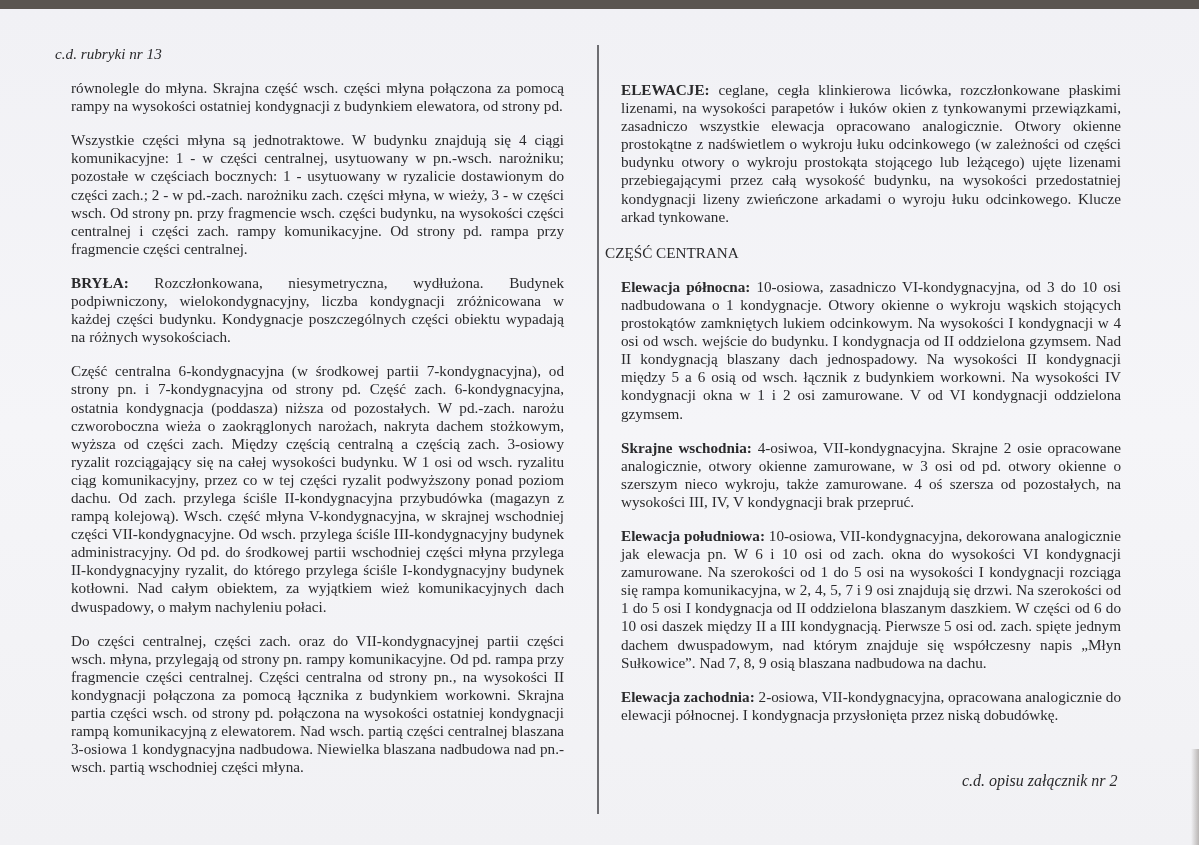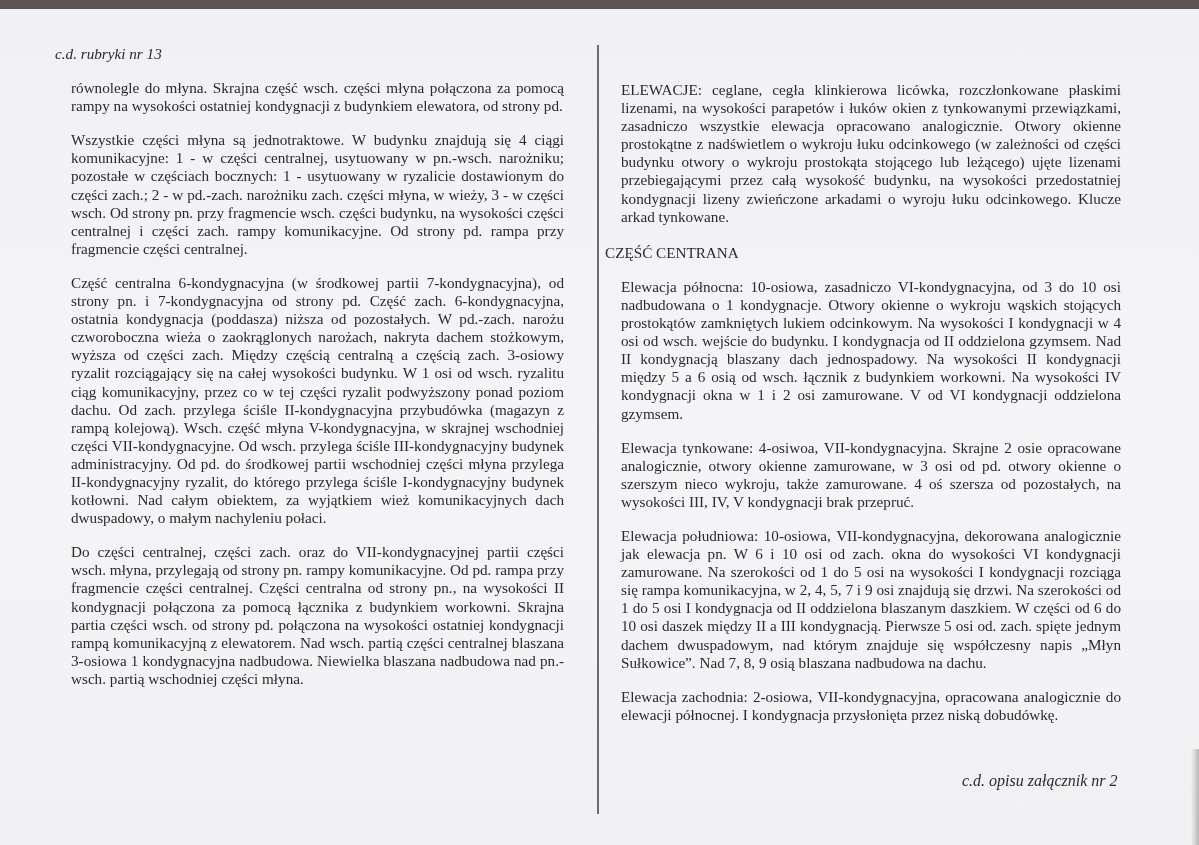--- a/index.html
+++ b/index.html
@@ -59,21 +59,21 @@
     .caption {
       font-style: italic;
       text-align: left;
     }
     .para {
       margin: 16px;
       text-align: justify;
       text-align-last: left;
     }
     .lead {
-      font-weight: normal;
+      font-weight: bold;
     }
     .section-heading {
       margin: 18px 0 0 0;
       text-align: left;
     }
     .footer-caption {
       position: absolute;
       left: 962px;
       top: 763px;
       font-style: italic;
@@ -89,20 +89,23 @@
     <div class="caption">c.d. rubryki nr 13</div>
 
     <p class="para">
       <span>równolegle do młyna. Skrajna część wsch. części młyna  połączona za pomocą rampy na wysokości ostatniej kondygnacji z budynkiem elewatora, od strony pd.</span>
     </p>
 
     <p class="para">
       <span>Wszystkie części młyna są jednotraktowe. W budynku znajdują się 4 ciągi komunikacyjne: 1 - w części centralnej, usytuowany w pn.-wsch. narożniku; pozostałe w częściach bocznych: 1 - usytuowany w ryzalicie dostawionym do części zach.; 2 - w pd.-zach. narożniku zach. części młyna, w wieży, 3 - w części wsch. Od strony pn. przy fragmencie wsch. części budynku, na wysokości części centralnej i części zach. rampy komunikacyjne. Od strony pd. rampa przy fragmencie części centralnej.</span>
     </p>
 
+    <p class="para">
+      <span class="lead">BRYŁA:</span><span> Rozczłonkowana, niesymetryczna, wydłużona. Budynek podpiwniczony, wielokondygnacyjny, liczba kondygnacji zróżnicowana w każdej części budynku. Kondygnacje poszczególnych części obiektu wypadają na różnych wysokościach.</span>
+    </p>
 
     <p class="para">
       <span>Część centralna 6-kondygnacyjna (w środkowej partii 7-kondygnacyjna), od strony pn. i 7-kondygnacyjna od strony pd. Część zach. 6-kondygnacyjna, ostatnia kondygnacja (poddasza) niższa od pozostałych. W pd.-zach. narożu czworoboczna wieża o zaokrąglonych narożach, nakryta dachem stożkowym, wyższa od części zach. Między częścią centralną a częścią zach. 3-osiowy ryzalit rozciągający się na całej wysokości budynku. W 1 osi od wsch. ryzalitu ciąg komunikacyjny, przez co w tej części ryzalit podwyższony ponad poziom dachu. Od zach. przylega ściśle II-kondygnacyjna przybudówka (magazyn z rampą kolejową). Wsch. część młyna V-kondygnacyjna, w skrajnej wschodniej części VII-kondygnacyjne. Od wsch. przylega ściśle III-kondygnacyjny budynek administracyjny. Od pd. do środkowej partii wschodniej części młyna przylega II-kondygnacyjny ryzalit, do którego przylega ściśle I-kondygnacyjny budynek kotłowni. Nad całym obiektem, za wyjątkiem wież komunikacyjnych dach dwuspadowy, o małym nachyleniu połaci.</span>
     </p>
 
     <p class="para">
       <span>Do części centralnej, części zach. oraz do VII-kondygnacyjnej partii części wsch. młyna, przylegają od strony pn. rampy komunikacyjne. Od pd. rampa przy fragmencie części centralnej. Części centralna od strony pn., na wysokości II kondygnacji połączona za pomocą łącznika z budynkiem workowni. Skrajna partia części wsch. od strony pd. połączona na wysokości ostatniej kondygnacji rampą komunikacyjną z elewatorem. Nad wsch. partią części centralnej blaszana 3-osiowa 1 kondygnacyjna nadbudowa. Niewielka blaszana nadbudowa nad pn.-wsch. partią wschodniej części młyna.</span>
     </p>
   </div>
 
@@ -113,21 +116,21 @@
       <span class="lead">ELEWACJE:</span><span> ceglane, cegła klinkierowa licówka, rozczłonkowane płaskimi lizenami, na wysokości parapetów i łuków okien z tynkowanymi przewiązkami, zasadniczo wszystkie elewacja opracowano analogicznie. Otwory okienne prostokątne z nadświetlem o wykroju łuku odcinkowego (w zależności od części budynku otwory o wykroju prostokąta stojącego lub leżącego) ujęte lizenami przebiegającymi przez całą wysokość budynku, na wysokości przedostatniej kondygnacji lizeny zwieńczone arkadami o wyroju łuku odcinkowego. Klucze arkad tynkowane.</span>
     </p>
 
     <div class="section-heading">CZĘŚĆ CENTRANA</div>
 
     <p class="para">
       <span class="lead">Elewacja północna:</span><span> 10-osiowa, zasadniczo VI-kondygnacyjna, od 3 do 10 osi nadbudowana o 1 kondygnacje. Otwory okienne o wykroju wąskich stojących prostokątów zamkniętych lukiem odcinkowym. Na wysokości I kondygnacji w 4 osi od wsch. wejście do budynku. I kondygnacja od II oddzielona gzymsem. Nad II kondygnacją blaszany dach jednospadowy. Na wysokości II kondygnacji między 5 a 6 osią od wsch. łącznik z budynkiem workowni. Na wysokości IV kondygnacji okna w 1 i 2 osi zamurowane. V od VI kondygnacji oddzielona gzymsem.</span>
     </p>
 
     <p class="para">
-      <span class="lead">Elewacja tynkowane:</span><span> 4-osiwoa, VII-kondygnacyjna. Skrajne 2 osie opracowane analogicznie, otwory okienne zamurowane, w 3 osi od pd. otwory okienne o szerszym nieco wykroju, także zamurowane. 4 oś szersza od pozostałych, na wysokości III, IV, V kondygnacji brak przepruć.</span>
+      <span class="lead">Skrajne wschodnia:</span><span> 4-osiwoa, VII-kondygnacyjna. Skrajne 2 osie opracowane analogicznie, otwory okienne zamurowane, w 3 osi od pd. otwory okienne o szerszym nieco wykroju, także zamurowane. 4 oś szersza od pozostałych, na wysokości III, IV, V kondygnacji brak przepruć.</span>
     </p>
 
     <p class="para">
       <span class="lead">Elewacja południowa:</span><span> 10-osiowa, VII-kondygnacyjna, dekorowana analogicznie jak elewacja pn. W 6 i 10 osi od zach. okna do wysokości VI kondygnacji zamurowane. Na szerokości od 1 do 5 osi na wysokości I kondygnacji rozciąga się rampa komunikacyjna, w 2, 4, 5, 7 i 9 osi znajdują się drzwi. Na szerokości od 1 do 5 osi I kondygnacja od II oddzielona blaszanym daszkiem. W części od 6 do 10 osi daszek między II a III kondygnacją. Pierwsze 5 osi od. zach. spięte jednym dachem dwuspadowym, nad którym znajduje się współczesny napis „Młyn Sułkowice”. Nad 7, 8, 9 osią blaszana nadbudowa na dachu.</span>
     </p>
 
     <p class="para">
       <span class="lead">Elewacja zachodnia:</span><span> 2-osiowa, VII-kondygnacyjna, opracowana analogicznie do elewacji północnej. I kondygnacja przysłonięta przez niską dobudówkę.</span>
     </p>
   </div>

